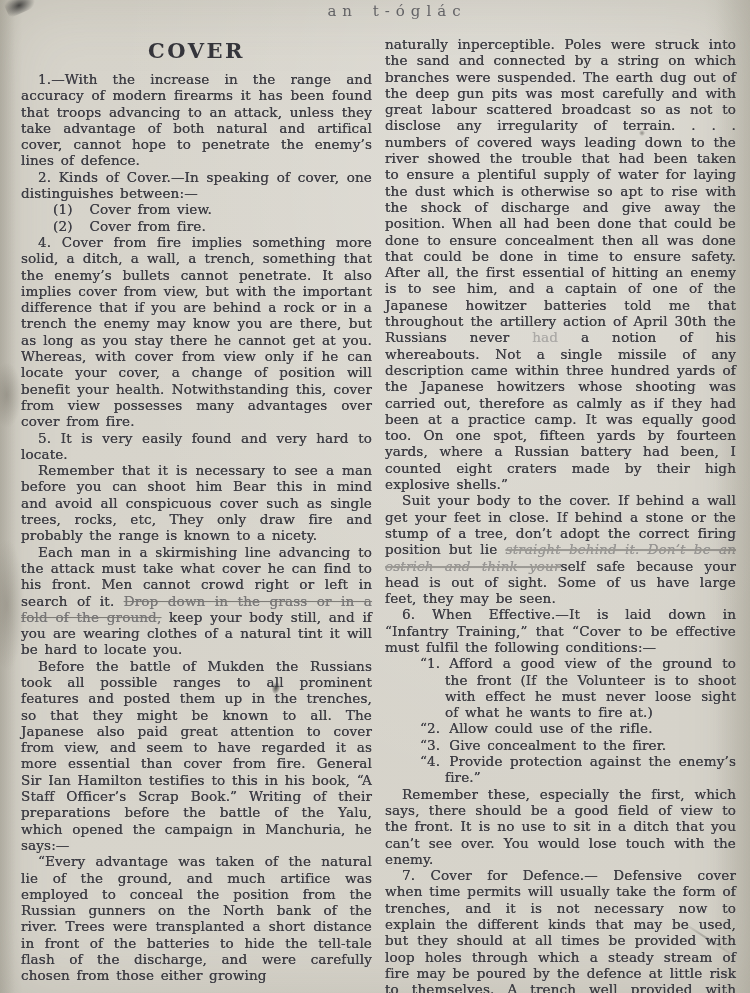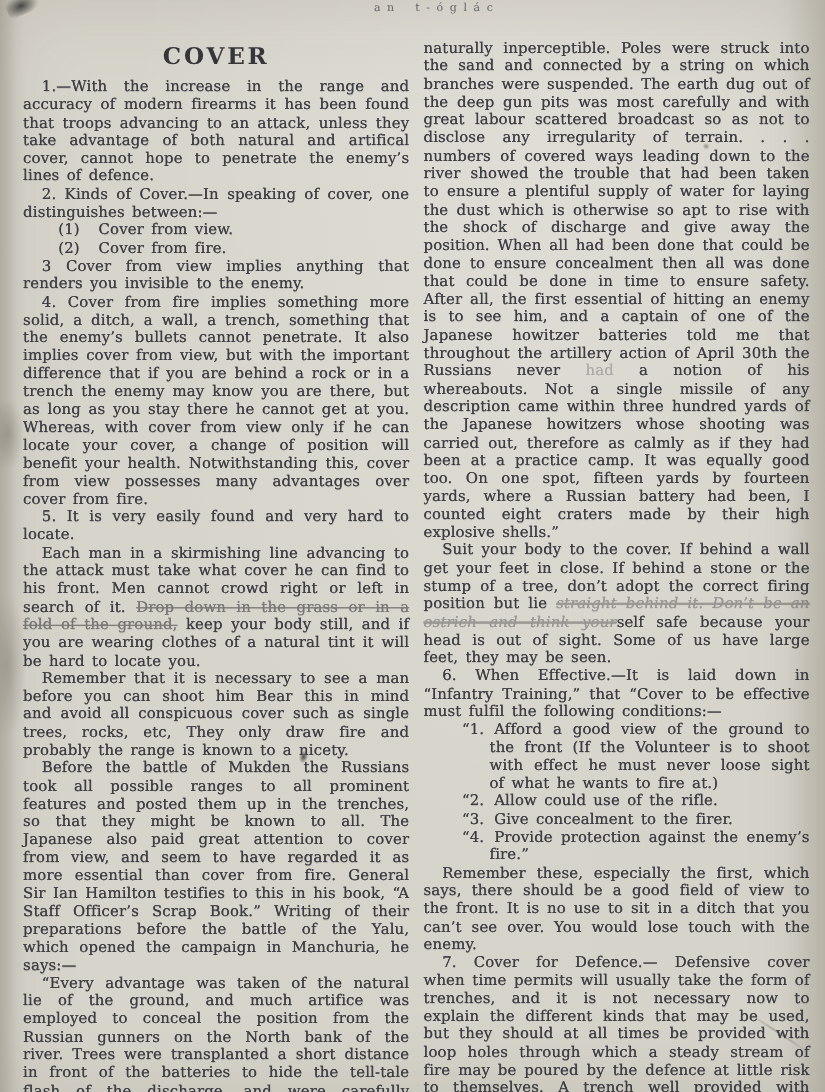--- a/index.html
+++ b/index.html
@@ -8,21 +8,21 @@
     font-family:"DejaVu Serif","Liberation Serif",serif;
     background:
       radial-gradient(ellipse at 65% 15%, rgba(255,255,255,.22), rgba(255,255,255,0) 55%),
       linear-gradient(90deg, #c6c3b9 0%, #d7d4cb 3%, #d6d3ca 94%, #cbc8be 100%),
       linear-gradient(180deg, #d9d6cd 0%, #d4d1c8 35%, #d1cec4 75%, #cecbc1 100%);
     background-color:#d4d1c8;
     color:#3d3d44;
   }
   .masthead{
     position:absolute;top:2px;left:0;right:0;text-align:center;
-    font-size:10px;letter-spacing:6px;color:#4a4a50;opacity:.82;
+    font-size:15px;letter-spacing:6px;color:#4a4a50;opacity:.82;
     word-spacing:4px;
     margin-left:44px;
   }
   .columns{
     position:absolute;top:36px;left:21px;right:14px;bottom:0;
     display:flex;gap:13px;
   }
   .col{flex:1;}
   .col-left{max-width:356px;}
   .cover-title{
@@ -109,25 +109,24 @@
 <div class="masthead">an t-óglác</div>
 
 <div class="columns">
   <div class="col col-left">
     <h1 class="cover-title">COVER</h1>
     <div id="left-col">
         <p class="blk p"><span>1.—With the increase in the range and accuracy of modern firearms it has been found that troops advancing to an attack, unless they take advantage of both natural and artifical cover, cannot hope to penetrate the enemy’s lines of defence.</span></p>
         <p class="blk p"><span>2. Kinds of Cover.—In speaking of cover, one distinguishes between:—</span></p>
         <p class="blk li"><span>(1)</span><span>Cover from view.</span></p>
         <p class="blk li"><span>(2)</span><span>Cover from fire.</span></p>
-        <p class="blk p"><span>3 Cover from view implies anything that renders you invisible to the enemy.</span></p>
         <p class="blk p"><span>4. Cover from fire implies something more solid, a ditch, a wall, a trench, something that the enemy’s bullets cannot penetrate. It also implies cover from view, but with the important difference that if you are behind a rock or in a trench the enemy may know you are there, but as long as you stay there he cannot get at you. Whereas, with cover from view only if he can locate your cover, a change of position will benefit your health. Notwithstanding this, cover from view possesses many advantages over cover from fire.</span></p>
         <p class="blk p"><span>5. It is very easily found and very hard to locate.</span></p>
+        <p class="blk p"><span>Remember that it is necessary to see a man before you can shoot him  Bear this in mind and avoid all conspicuous cover such as single trees, rocks, etc,  They only draw fire and probably the range is known to a nicety.</span></p>
         <p class="blk p"><span>Each man in a skirmishing line advancing to the attack must take what cover he can find to his front. Men cannot crowd right or left in search of it. </span><span class="run-struck">Drop down in the grass or in a fold of the ground,</span><span> keep your body still, and if you are wearing clothes of a natural tint it will be hard to locate you.</span></p>
-        <p class="blk p"><span>Remember that it is necessary to see a man before you can shoot him  Bear this in mind and avoid all conspicuous cover such as single trees, rocks, etc,  They only draw fire and probably the range is known to a nicety.</span></p>
         <p class="blk p"><span>Before the battle of Mukden the Russians took all possible ranges to all prominent features and posted them up in the trenches, so that they might be known to all. The Japanese also paid great attention to cover from view, and seem to have regarded it as more essential than cover from fire. General Sir Ian Hamilton testifies to this in his book, “A Staff Officer’s Scrap Book.” Writing of their preparations before the battle of the Yalu, which opened the campaign in Manchuria, he says:—</span></p>
         <p class="blk p"><span>“Every advantage was taken of the natural lie of the ground, and much artifice was employed to conceal the position from the Russian gunners on the North bank of the river. Trees were transplanted a short distance in front of the batteries to hide the tell-tale flash of the discharge, and were carefully chosen from those either growing </span></p>
       </div>
   </div>
   <div class="col col-right">
     <div id="right-col">
         <p class="blk cont"><span>naturally inperceptible. Poles were struck into the sand and connected by a string on which branches were suspended. The earth dug out of the deep gun pits was most carefully and with great labour scattered broadcast so as not to disclose any irregularity of terrain. . . . numbers of covered ways leading down to the river showed the trouble that had been taken to ensure a plentiful supply of water for laying the dust which is otherwise so apt to rise with the shock of discharge and give away the position. When all had been done that could be done to ensure concealment then all was done that could be done in time to ensure safety. After all, the first essential of hitting an enemy is to see him, and a captain of one of the Japanese howitzer batteries told me that throughout the artillery action of April 30th the Russians never </span><span class="run-faded">had</span><span> a notion of his whereabouts. Not a single missile of any description came within three hundred yards of the Japanese howitzers whose shooting was carried out, therefore as calmly as if they had been at a practice camp. It was equally good too. On one spot, fifteen yards by fourteen yards, where a Russian battery had been, I counted eight craters made by their high explosive shells.”</span></p>
         <p class="blk p"><span>Suit your body to the cover. If behind a wall get your feet in close. If behind a stone or the stump of a tree, don’t adopt the correct firing position but lie </span><span class="run-struckfade">straight behind it.  Don’t be an ostrich and think your</span><span>self safe because your head is out of sight. Some of us have large feet, they may be seen.</span></p>
         <p class="blk p"><span>6. When Effective.—It is laid down in “Infantry Training,” that “Cover to be effective must fulfil the following conditions:—</span></p>
         <p class="blk nli"><span>“1.</span><span>Afford a good view of the ground to the front (If the Volunteer is to shoot with effect he must never loose sight of what he wants to fire at.)</span></p>

